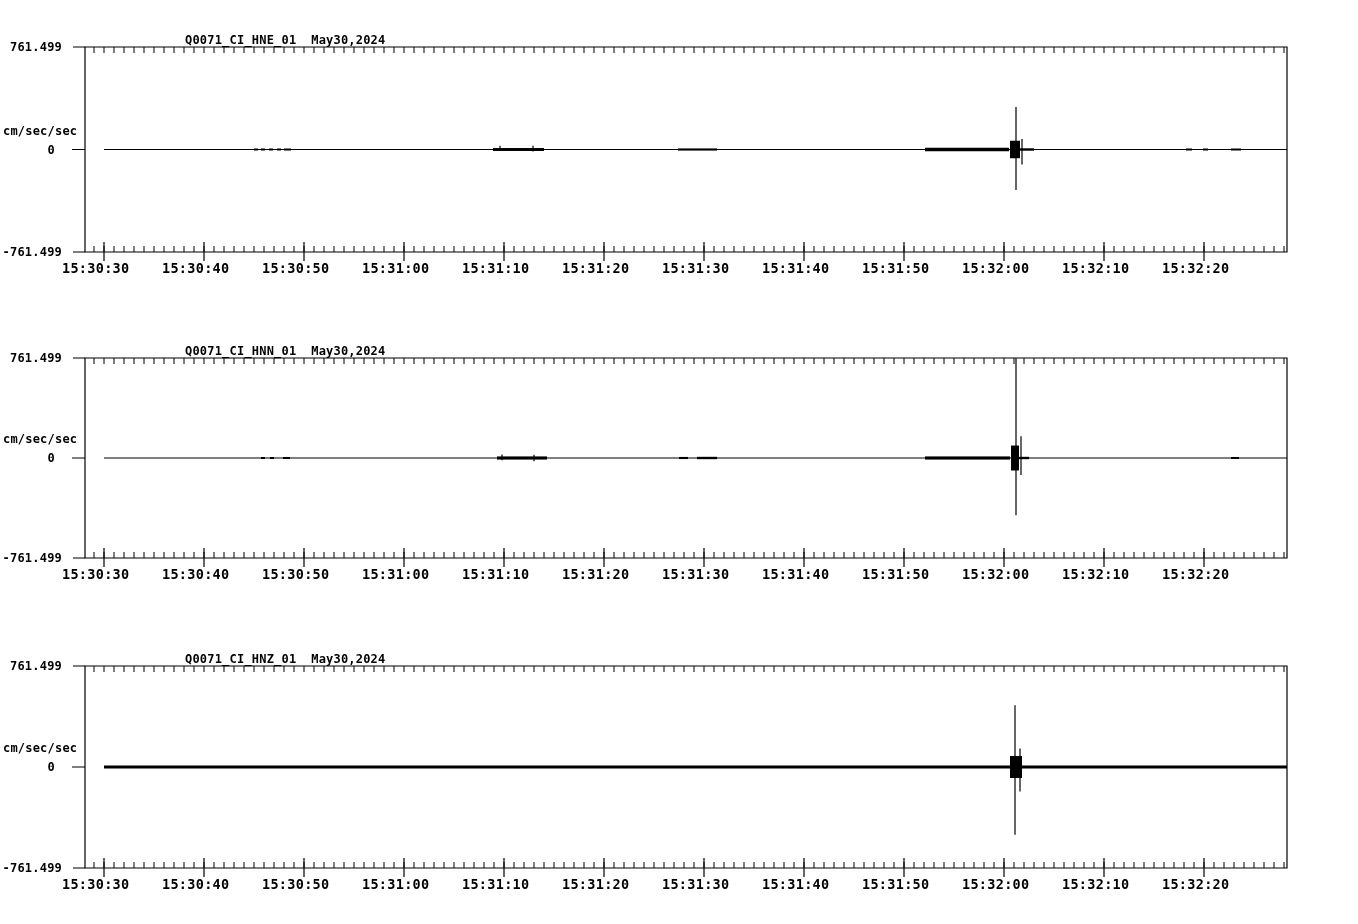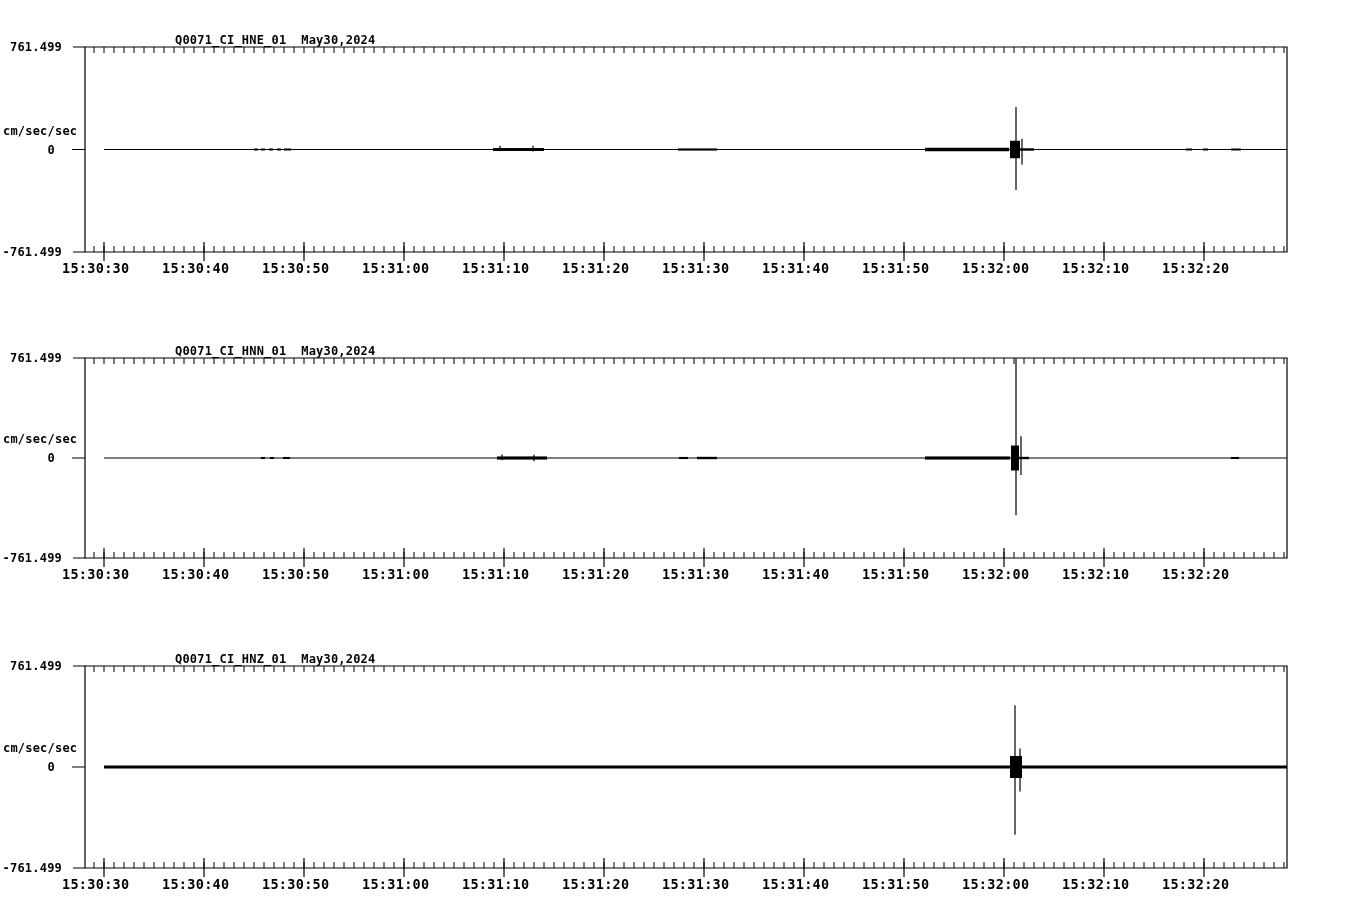--- a/index.html
+++ b/index.html
@@ -3,21 +3,21 @@
 <meta charset="utf-8">
 <style>
   html,body{margin:0;padding:0;}
   body{
     width:1358px;height:924px;background:#ffffff;position:relative;overflow:hidden;
     font-family:"DejaVu Sans Mono","Liberation Mono",monospace;
     font-weight:bold;color:#000;
   }
   .panel{position:absolute;left:0;width:1358px;}
   .panel-title{
-    position:absolute;left:175px;top:6px;font-size:12px;line-height:14px;
+    position:absolute;left:185px;top:6px;font-size:12px;line-height:14px;
     white-space:pre;letter-spacing:0.2px;
   }
   .ylab{position:absolute;font-size:12px;line-height:14px;letter-spacing:0.2px;}
   .ymax,.ymin{left:0;width:62px;text-align:right;}
   .yzero{left:0;width:55px;text-align:right;}
   .yunits{left:3px;}
   .plot{position:absolute;left:0;top:0;}
   .xlabels{position:absolute;left:0;top:0;}
   .xtick{
     position:absolute;width:84px;margin-left:-42px;

